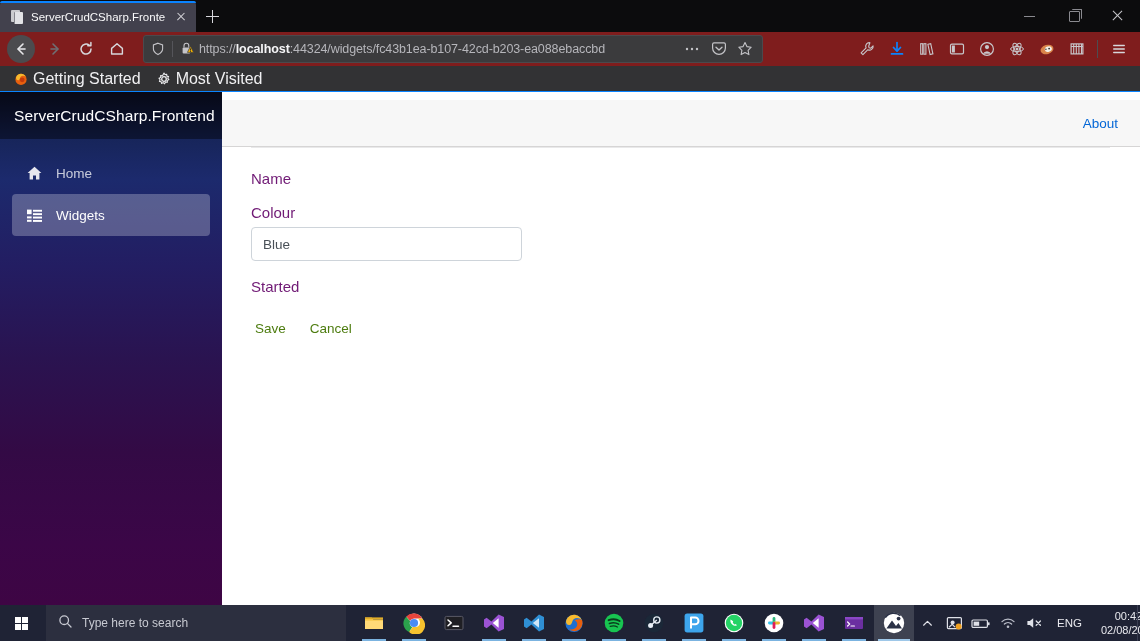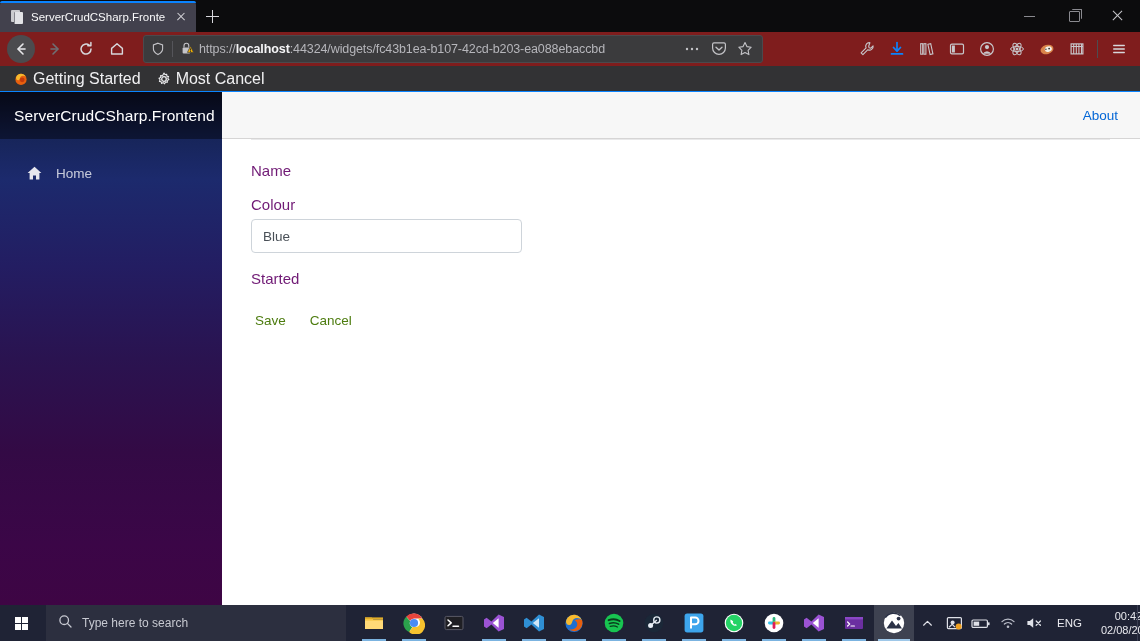--- a/index.html
+++ b/index.html
@@ -131,21 +131,21 @@
   .brand { font-size: 15.5px; color: #fff; white-space: nowrap; letter-spacing: .1px; }
   .navlist { padding-top: 13px; }
   .navitem {
     display: flex; align-items: center; gap: 13px;
     height: 42px; margin: 0 12px; padding: 0 14px; border-radius: 4px;
     color: rgba(255,255,255,0.75); font-size: 13.5px;
   }
   .navitem.active { background: rgba(255,255,255,0.26); color: #fff; }
   .navicon { width: 17px; height: 17px; flex: 0 0 17px; position: relative; }
 
-  .content { flex: 1; background: #fff; position: relative; }
+  .content { flex: 1; background: #fff; position: relative; margin-top: 8px; }
   .contentbody { padding: 47px 30px 0 29px; }
   .topbar {
     position: absolute; left: 0; top: 0; right: 0; height: 47px;
     background: #f7f7f7; border-bottom: 1px solid #d6d5d5;
     display: flex; align-items: center; justify-content: flex-end; padding-right: 22px;
   }
   .aboutlink { font-size: 13.5px; color: #0366d6; text-decoration: none; }
 
   h1.pagetitle {
     font-size: 31px; font-weight: 400; color: #212529; line-height: 1.2;
@@ -368,21 +368,21 @@
         </span>
         <span class="bm-label">Getting Started</span>
       </div>
       <div class="bm">
         <span class="bm-ico">
           <svg width="14" height="14" viewBox="0 0 14 14">
               <circle cx="7" cy="7" r="2.3" stroke="#e8e8ea" stroke-width="1.3" fill="none"></circle>
               <path d="M7 1 L7.9 2.6 L9.7 2.2 L9.8 4.1 L11.6 4.6 L10.7 6.2 L11.9 7.6 L10.2 8.4 L10.4 10.3 L8.5 10.1 L7.6 11.8 L6.2 10.6 L4.6 11.5 L4.2 9.7 L2.4 9.4 L3.1 7.7 L2 6.3 L3.7 5.5 L3.6 3.6 L5.4 3.9 Z" stroke="#e8e8ea" stroke-width="1.1" fill="none" stroke-linejoin="round"></path>
             </svg>
         </span>
-        <span class="bm-label">Most Cancel</span>
+        <span class="bm-label">Most Visited</span>
       </div>
     </div>
   </div>
 
   <div class="page">
 
     <div class="sidebar">
       <div class="brandbar">
         <span class="brand">ServerCrudCSharp.Frontend</span>
       </div>
@@ -390,20 +390,34 @@
 
         <div class="navitem">
           <span class="navicon">
             <svg width="17" height="17" viewBox="0 0 17 17">
                 <path d="M8.5 1.8 L15.4 8 H13.4 V14.6 H10 V10.4 H7 V14.6 H3.6 V8 H1.6 Z" fill="#e6e6ee"></path>
               </svg>
           </span>
           <span>Home</span>
         </div>
 
+        <div class="navitem active">
+          <span class="navicon">
+            <svg width="17" height="17" viewBox="0 0 17 17">
+              <rect x="1" y="2.6" width="4.6" height="4.6" fill="#fff"></rect>
+              <rect x="1" y="9.4" width="4.6" height="2" fill="#fff"></rect>
+              <rect x="1" y="12.8" width="4.6" height="2" fill="#fff"></rect>
+              <rect x="7" y="2.8" width="9" height="1.9" fill="#fff"></rect>
+              <rect x="7" y="6.2" width="9" height="1.9" fill="#fff"></rect>
+              <rect x="7" y="9.6" width="9" height="1.9" fill="#fff"></rect>
+              <rect x="7" y="13" width="9" height="1.9" fill="#fff"></rect>
+            </svg>
+          </span>
+          <span>Widgets</span>
+        </div>
       </div>
     </div>
 
     <div class="content">
       <div class="topbar">
         <a class="aboutlink" href="#">About</a>
       </div>
 
       <div class="contentbody">
         <hr class="divider">

